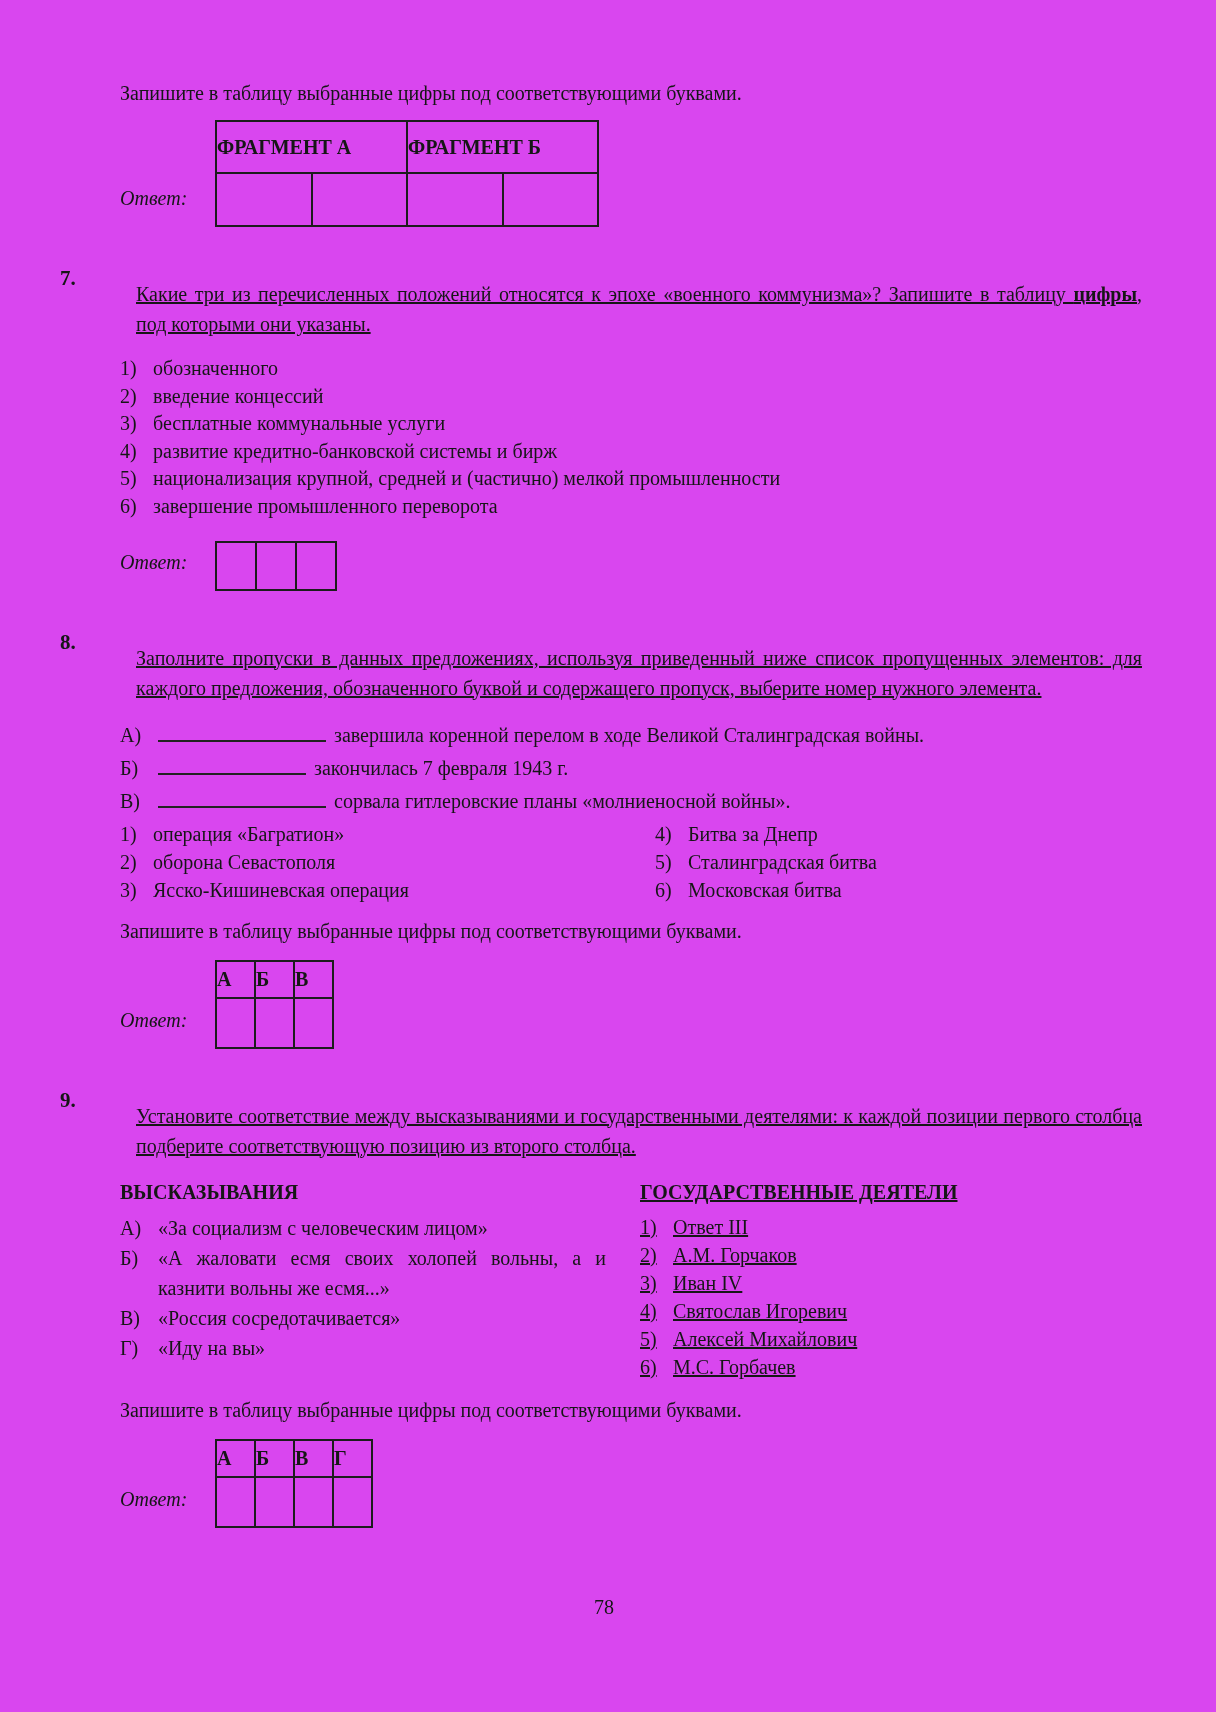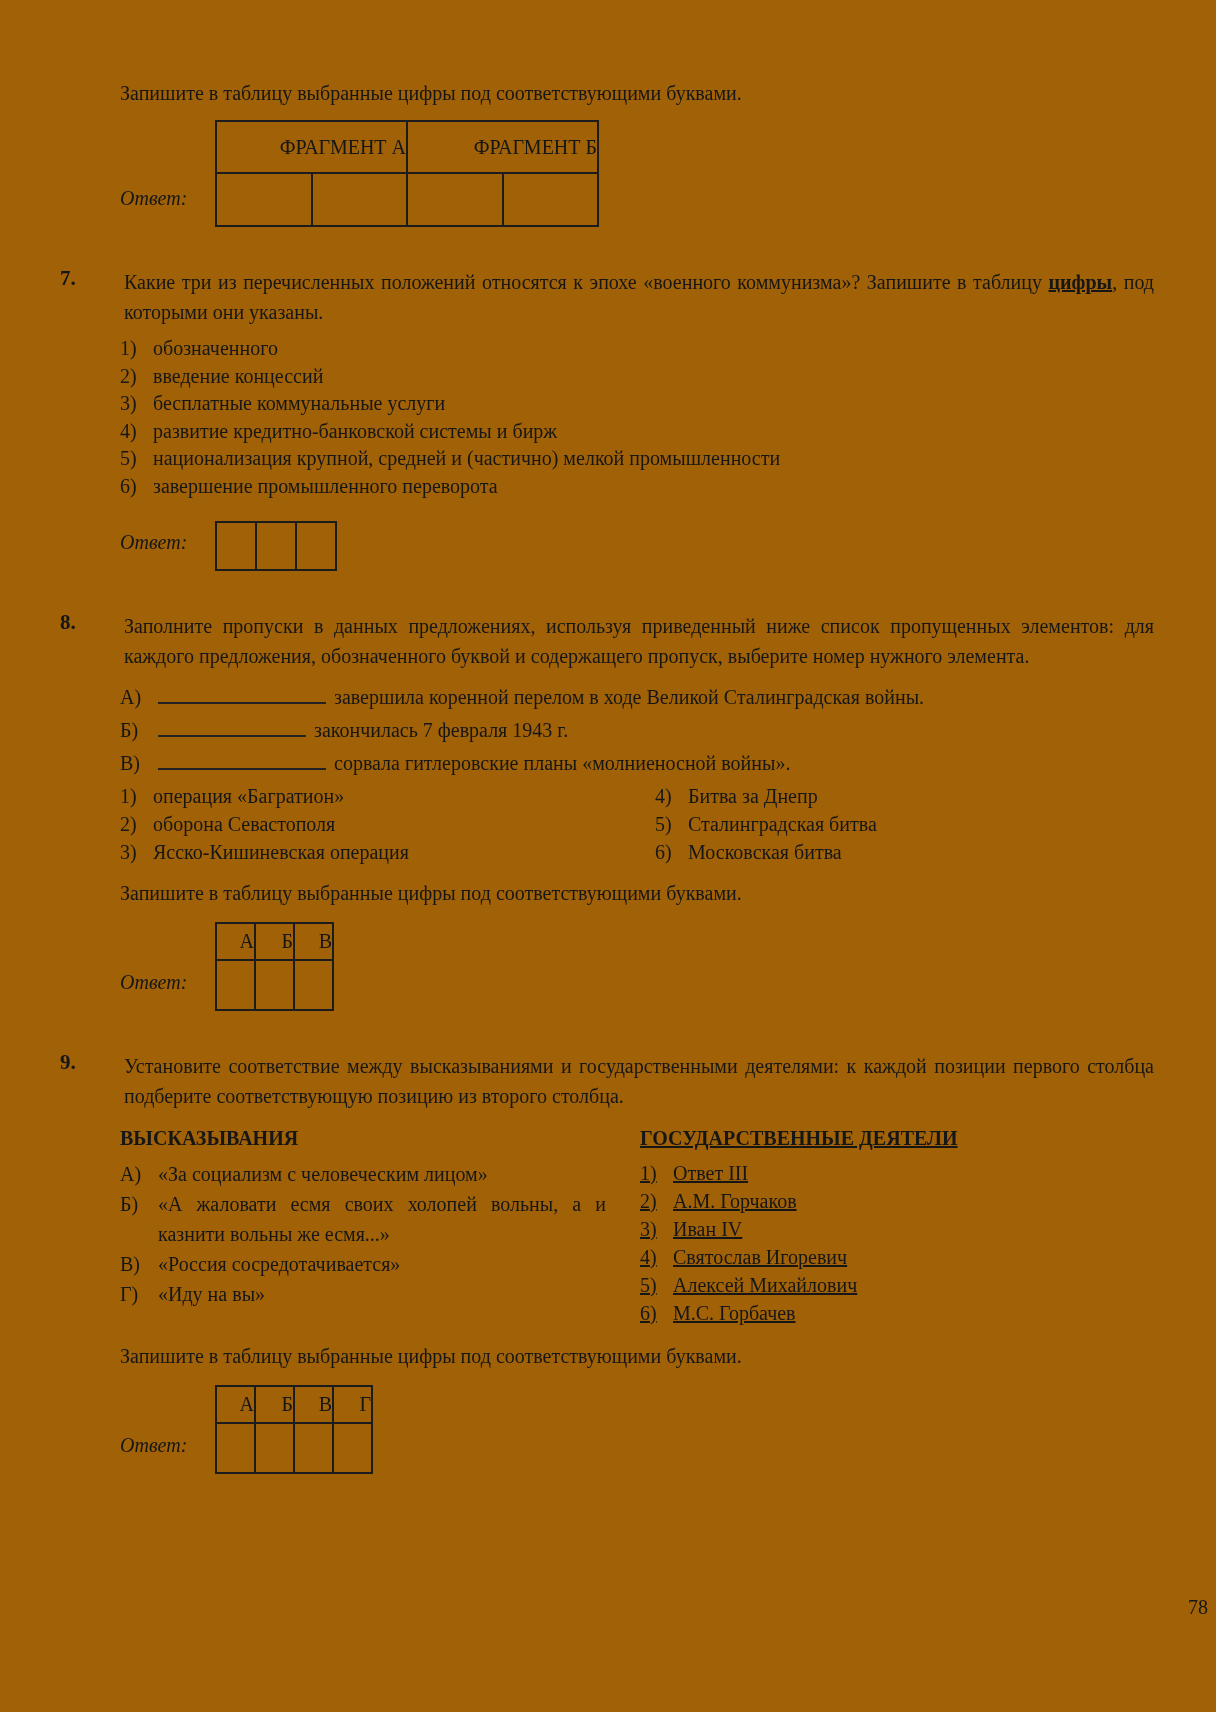--- a/index.html
+++ b/index.html
@@ -1,48 +1,48 @@
 <!DOCTYPE html>
 <html lang="ru"><head>
 <meta charset="utf-8">
 <style>
   * { box-sizing: border-box; }
   html, body { margin: 0; padding: 0; background: #ffffff; }
   .page {
-    width: 1216px; height: 1712px; margin: 0 auto; background: #a16207;
+    width: 1216px; height: 1712px; margin: 0 auto; background: #d946ef;
     position: relative; color: #161616;
     font-family: "Liberation Serif", "DejaVu Serif", serif;
     font-size: 20px; line-height: 1.5;
     overflow: hidden;
   }
   .content { padding: 78px 58px 0 58px; }
 
   .indent { margin-left: 62px; }
   .instruction { margin: 0; text-align: justify; }
 
   
   section.question { display: flex; margin-top: 36px; }
   .qnum { flex: 0 0 62px; font-weight: 700; font-size: 21px; padding-left: 2px; }
   .qbody { flex: 1; min-width: 0; }
-  .qtext { margin: 4px; text-align: justify; }
+  .qtext { margin: 16px; text-align: justify; text-decoration: underline; }
   .bold-underline { font-weight: 700; text-decoration: underline; }
 
   
   .options { margin: 8px 0 0 0; padding: 0; list-style: none; }
   .options li { display: flex; line-height: 1.38; }
   .opt-num { flex: 0 0 33px; }
   .opt-text { flex: 1; }
 
   
   .answer-row { display: flex; align-items: flex-end; margin-top: 20px; }
   .answer-label { font-style: italic; flex: 0 0 95px; padding-bottom: 14px; }
   table.ans { border-collapse: collapse; }
   table.ans th, table.ans td {
-    border: 2px solid #1c1c1c; padding: 0; text-align: right;
-    font-weight: 400; vertical-align: middle;
+    border: 2px solid #1c1c1c; padding: 0; text-align: left;
+    font-weight: 700; vertical-align: middle;
   }
   .frag-table th { width: 191px; height: 52px; }
   .frag-table td { width: 95px; height: 53px; }
   .q7-table td { width: 40px; height: 48px; }
   .small-table th { width: 39px; height: 37px; }
   .small-table td { height: 50px; }
 
   
   .sentences { margin-top: 10px; }
   .sentence { display: flex; line-height: 1.65; }
@@ -71,21 +71,21 @@
   .q9-left .col-header { width: 430px; text-align: left; }
   .statement { display: flex; line-height: 1.5; }
   .st-num { flex: 0 0 38px; }
   .st-text { flex: 1; padding-right: 34px; text-align: justify; }
 
   .mt12 { margin-top: 12px; }
   .mt14 { margin-top: 14px; }
 
   .page-num {
     position: absolute; bottom: 90px; left: 0; right: 8px;
-    text-align: right; font-size: 20px;
+    text-align: center; font-size: 20px;
   }
 </style>
 </head>
 <body>
 
 <div class="page">
   <div class="content">
 
     <section class="indent">
       <p class="instruction">Запишите в таблицу выбранные цифры под соответствующими буквами.</p>

